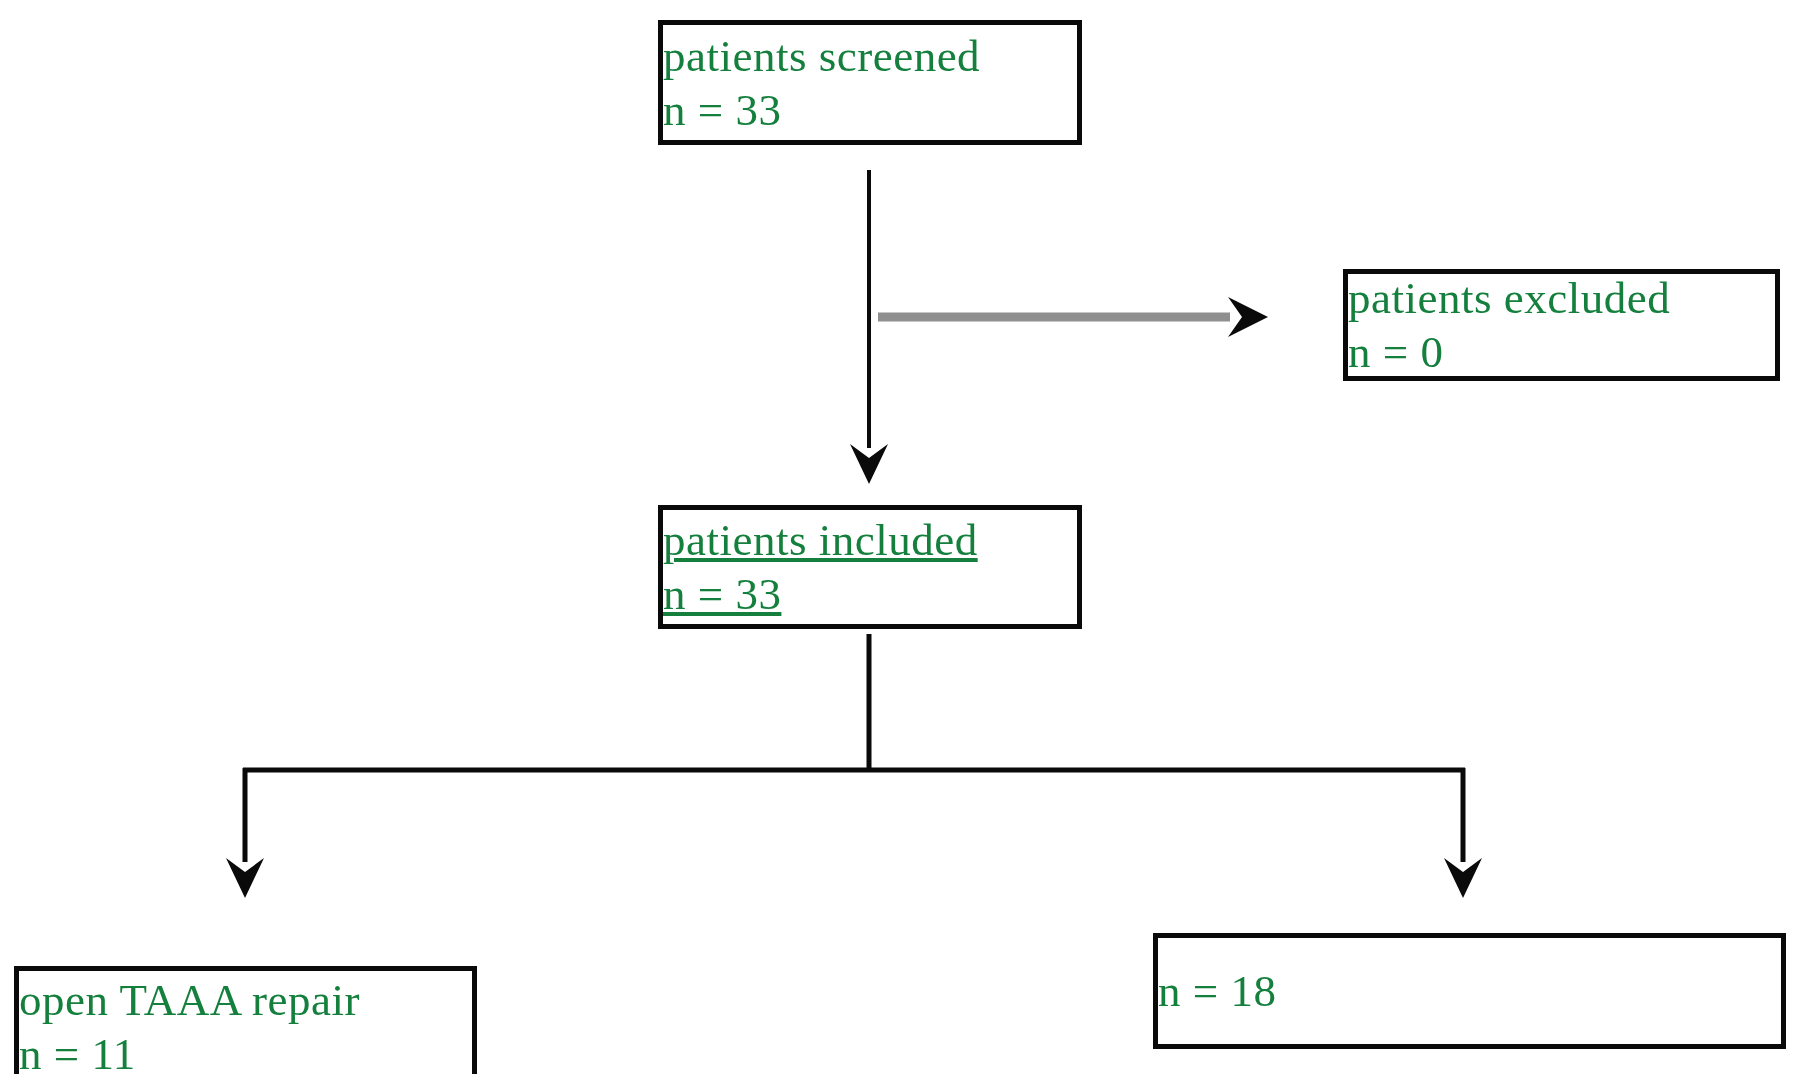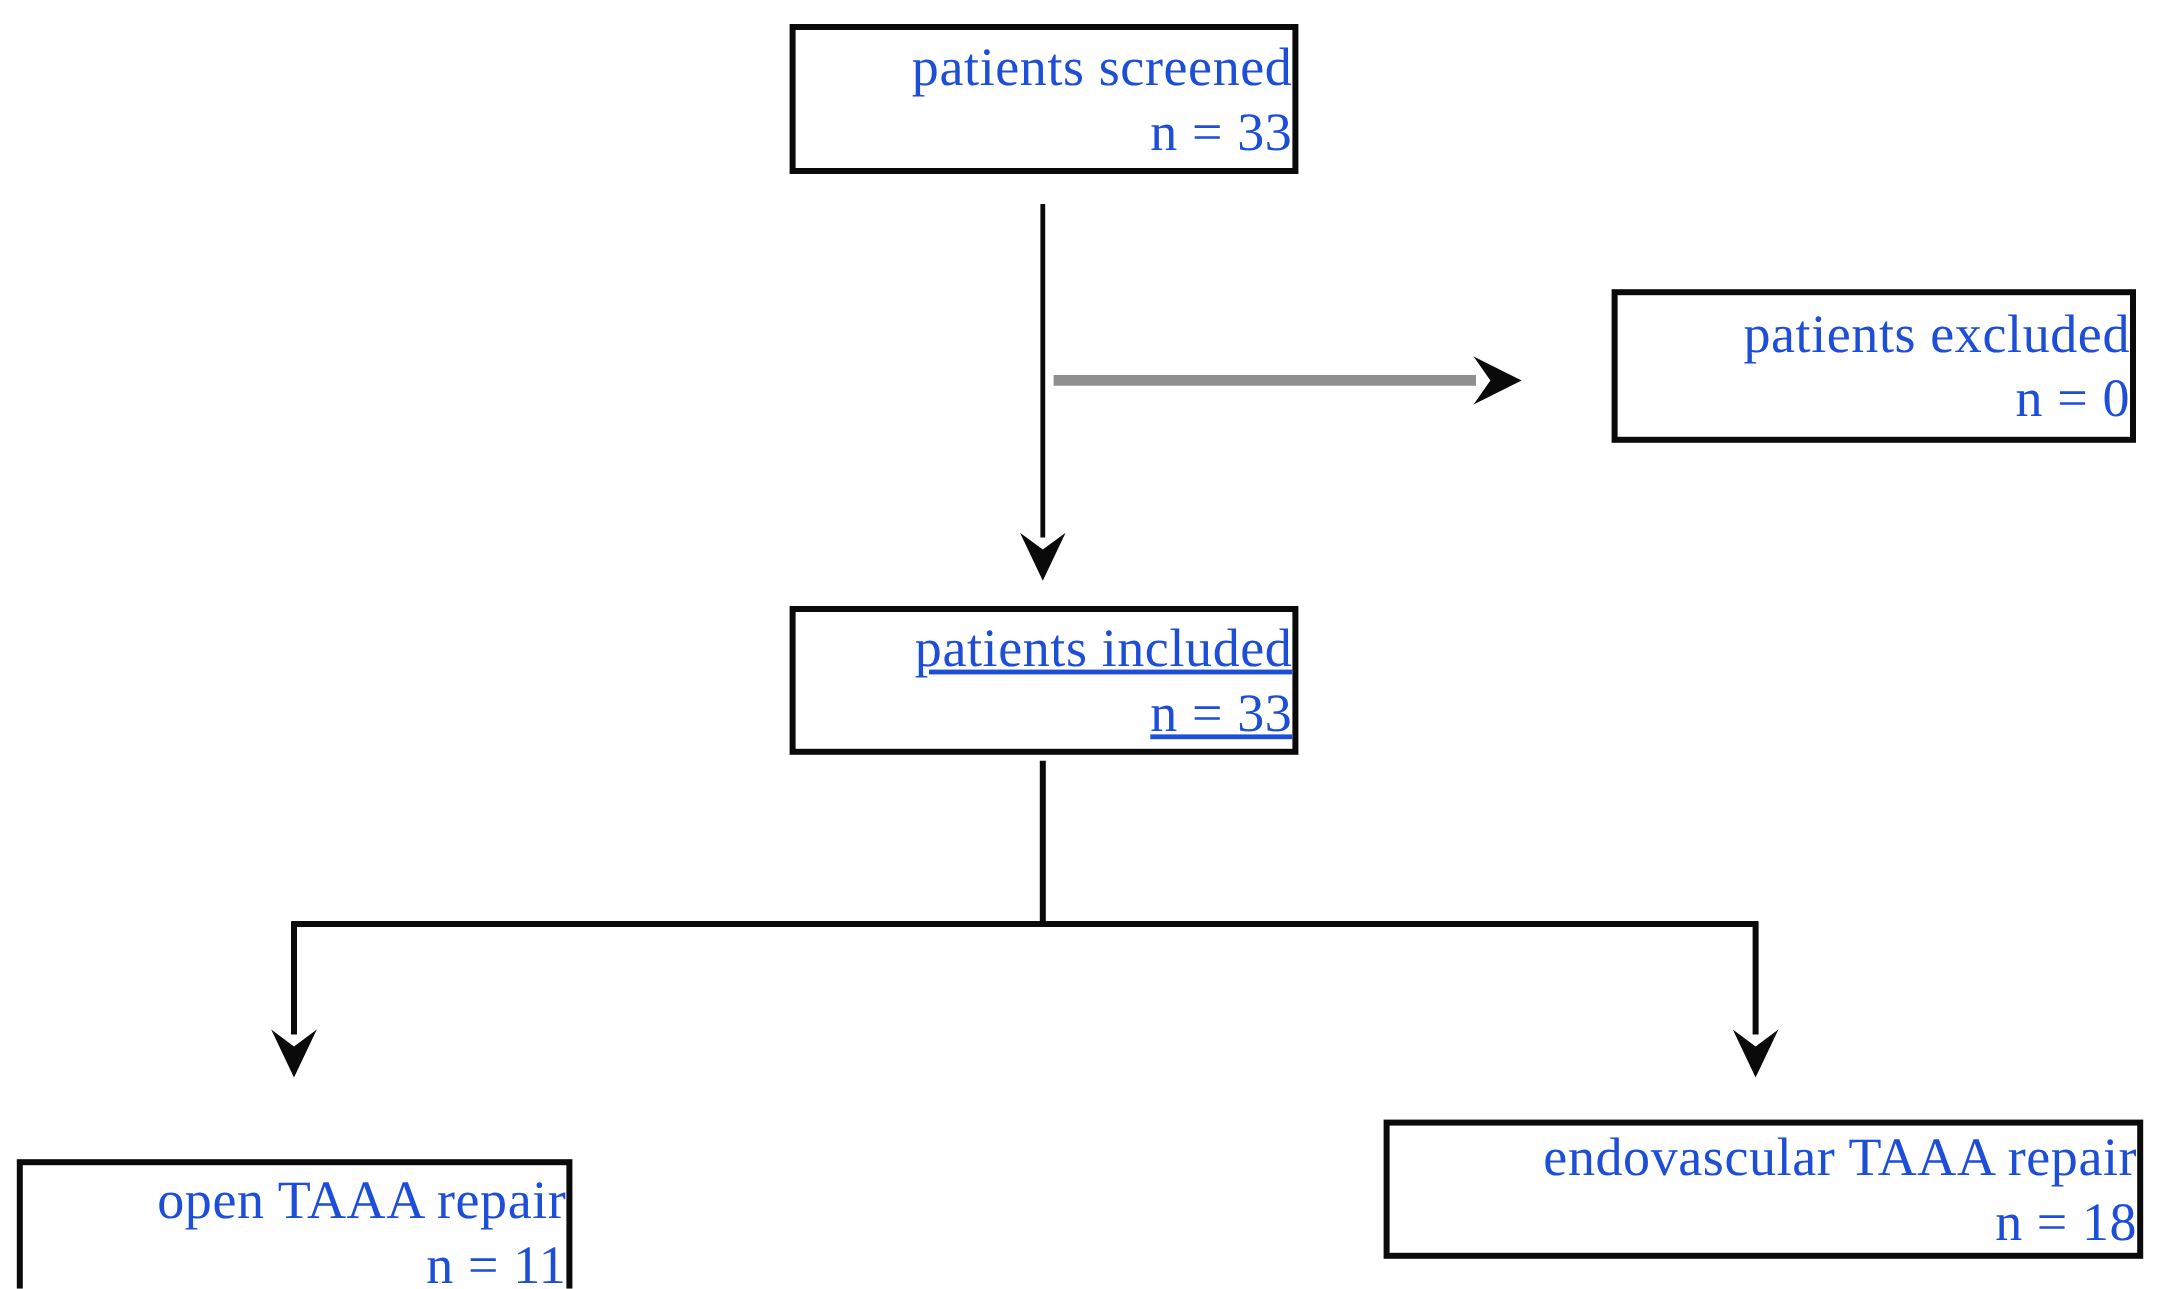--- a/index.html
+++ b/index.html
@@ -22,35 +22,35 @@
     width: 1802px;
     height: 1074px;
   }
   .node {
     position: absolute;
     box-sizing: border-box;
     border: 5px solid #0a0a0a;
     background: #ffffff;
     display: flex;
     flex-direction: column;
-    align-items: flex-end;
+    align-items: flex-start;
     justify-content: center;
     text-align: center;
-    color: #1d4ed8;
+    color: #15803d;
     font-size: 45px;
     line-height: 1.2;
     letter-spacing: 0.5px;
     white-space: nowrap;
   }
   .node .node-label, .node .node-count {
     display: block;
   }
   
   #node-screened { left: 658px; top: 20px;  width: 424px; height: 125px; }
-  #node-excluded { left: 1343px; top: 241px; width: 437px; height: 128px; }
+  #node-excluded { left: 1343px; top: 269px; width: 437px; height: 112px; }
   #node-included { left: 658px; top: 505px; width: 424px; height: 124px; text-decoration: underline; }
   #node-open     { left: 14px;  top: 933px; width: 463px; height: 121px; margin-top: 33px; }
   #node-endo     { left: 1153px; top: 933px; width: 633px; height: 116px; }
 </style>
 </head>
 <body>
 
 <div class="canvas">
 
   <svg class="connector-layer" viewBox="0 0 1802 1074" xmlns="http://www.w3.org/2000/svg">
@@ -80,17 +80,16 @@
     <span class="node-label">patients included</span>
     <span class="node-count">n = 33</span>
   </div>
 
   <div class="node" id="node-open">
     <span class="node-label">open TAAA repair</span>
     <span class="node-count">n = 11</span>
   </div>
 
   <div class="node" id="node-endo">
-    <span class="node-label">endovascular TAAA repair</span>
     <span class="node-count">n = 18</span>
   </div>
 
 </div>
 
 </body></html>

